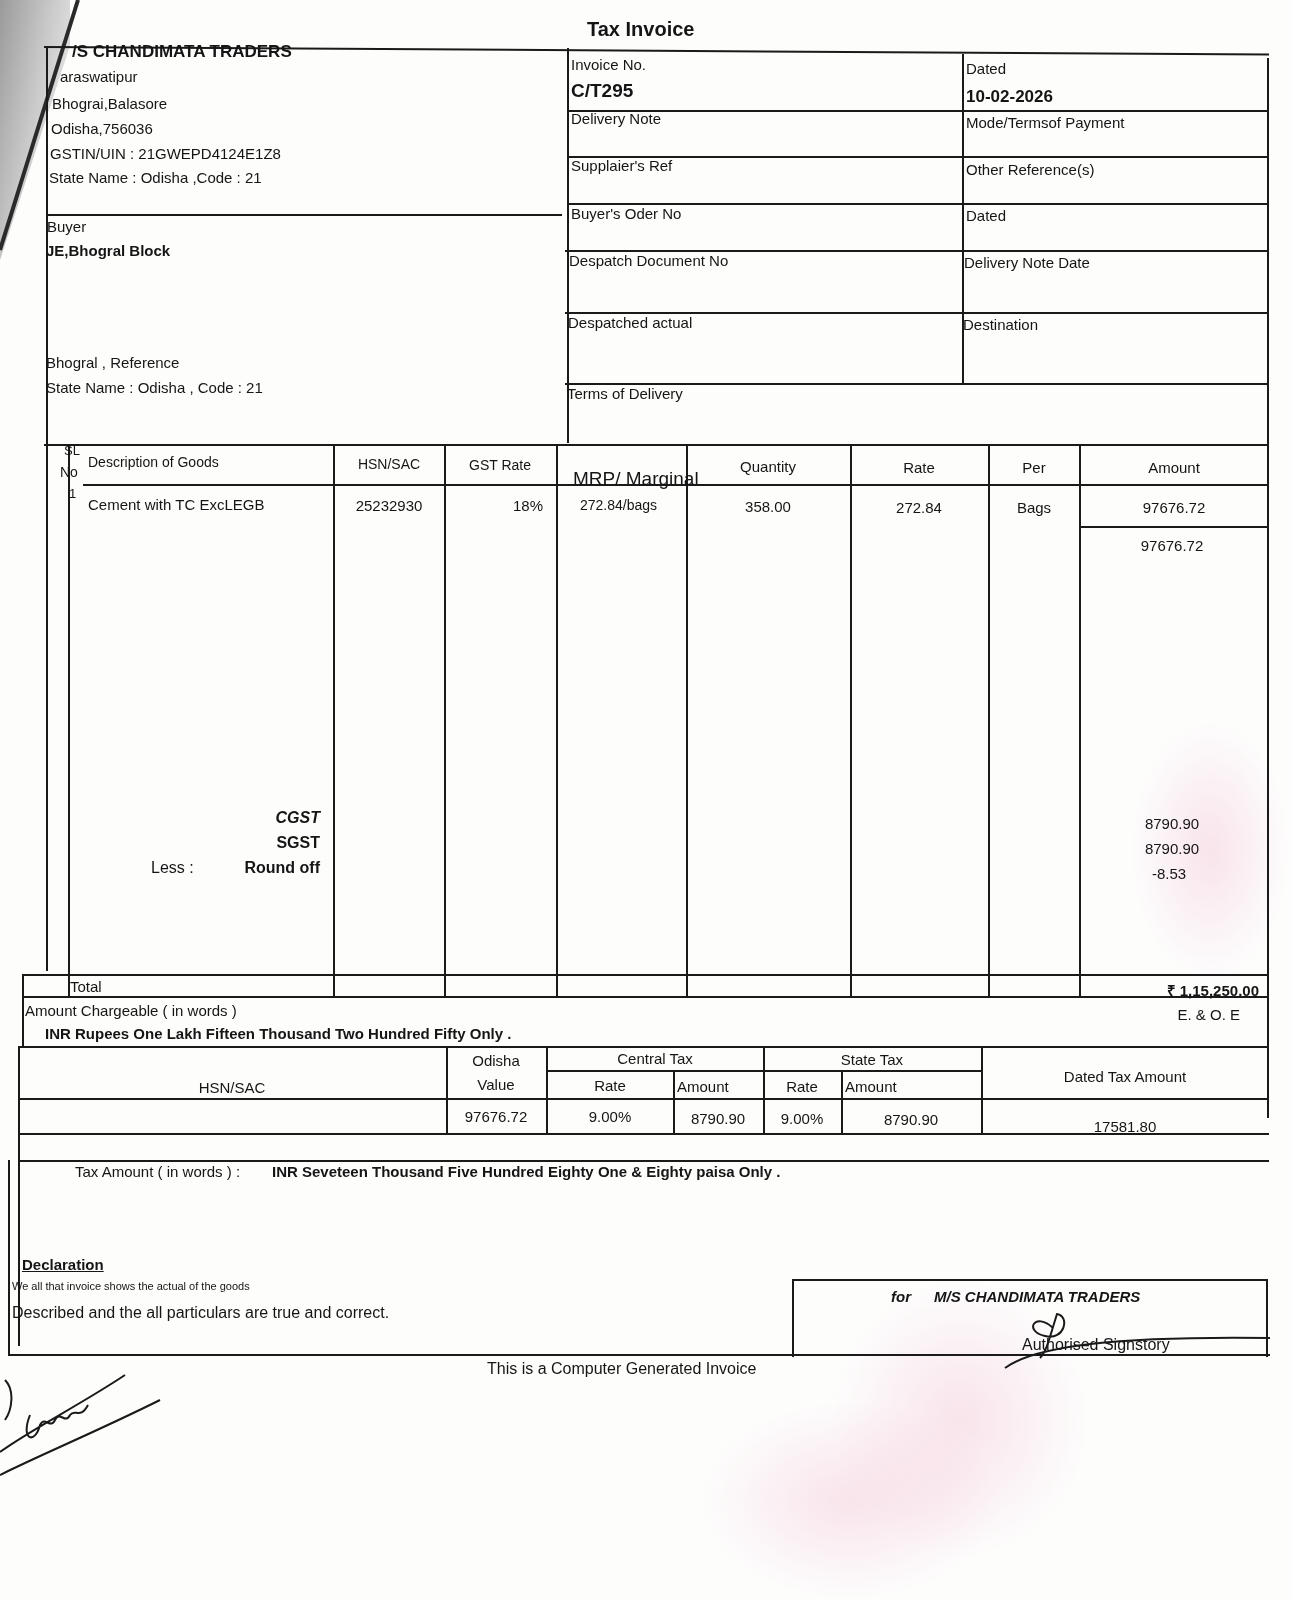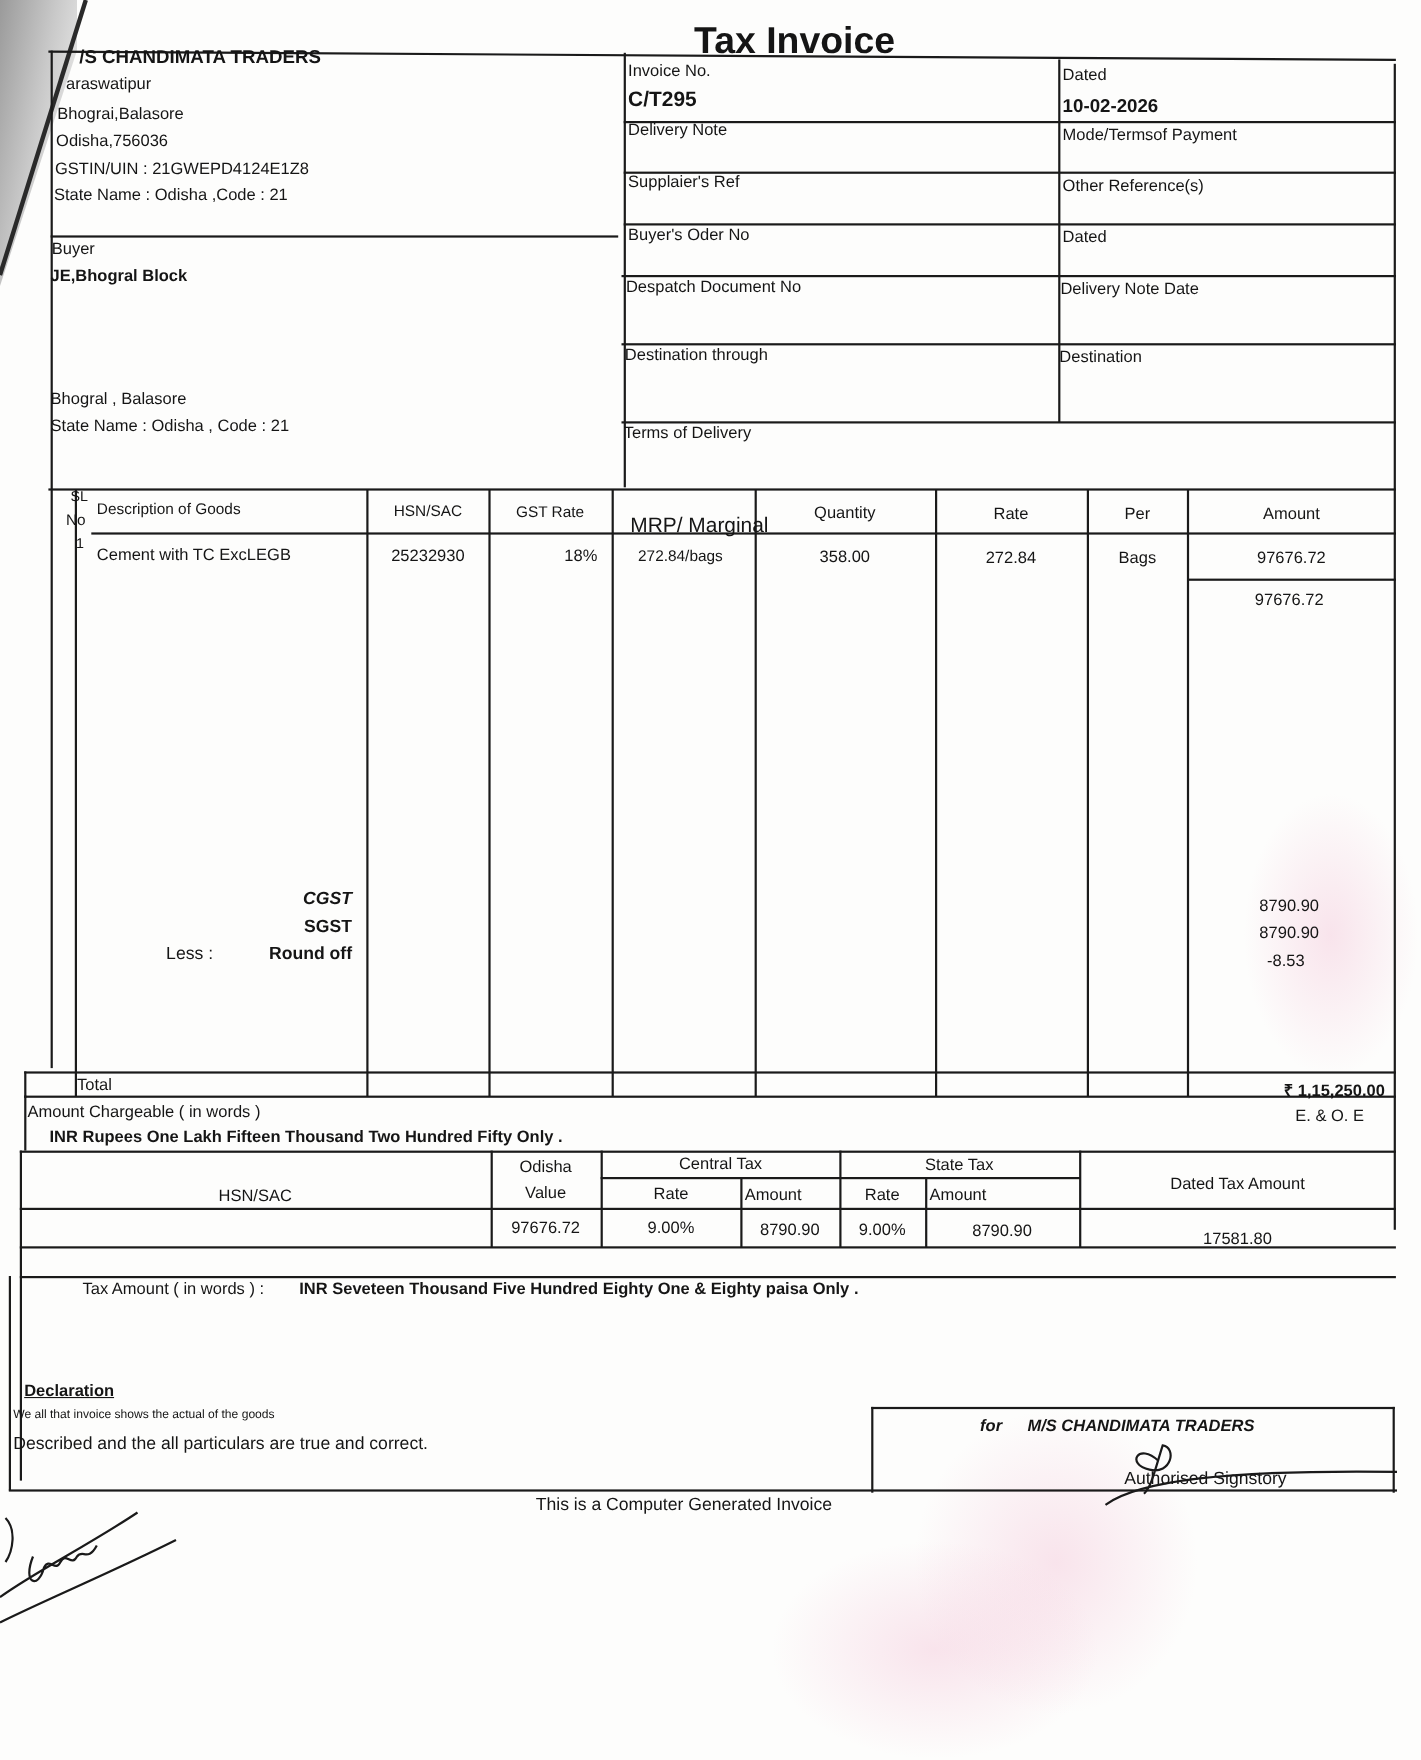--- a/index.html
+++ b/index.html
@@ -22,21 +22,21 @@
     background: linear-gradient(100deg, #9a9a9a 0%, #c9c9c9 45%, rgba(255,255,255,0) 100%);
     clip-path: polygon(0 0, 85px 0, 0 260px);
   }
   .edge-line {
     position: absolute; left: 0; top: 0; width: 90px; height: 260px;
   }
   .pink {
     position: absolute; border-radius: 50%;
     background: radial-gradient(ellipse at center, rgba(240,180,205,0.35) 0%, rgba(240,180,205,0) 70%);
   }
-  .title { font-size: 34px; font-weight: bold; margin-left: 44px; }
+  .title { font-size: 20px; font-weight: bold; }
   .underline { text-decoration: underline; }
   .ital { font-style: italic; }
 </style>
 </head>
 <body>
 
 <div class="edge-shadow"></div>
 <svg class="edge-line" viewBox="0 0 90 260">
   <path d="M78 0 L0 250" stroke="#2a2a2a" stroke-width="4" fill="none"></path>
 </svg>
@@ -62,36 +62,36 @@
 
 <div class="t b" style="left:72px;top:42px;font-size:17px;">/S CHANDIMATA TRADERS</div>
 <div class="t" style="left:60px;top:68px;">araswatipur</div>
 <div class="t" style="left:52px;top:95px;">Bhograi,Balasore</div>
 <div class="t" style="left:51px;top:120px;">Odisha,756036</div>
 <div class="t" style="left:50px;top:145px;">GSTIN/UIN : 21GWEPD4124E1Z8</div>
 <div class="t" style="left:49px;top:169px;">State Name : Odisha ,Code : 21</div>
 
 <div class="t" style="left:47px;top:218px;">Buyer</div>
 <div class="t b" style="left:46px;top:242px;">JE,Bhogral Block</div>
-<div class="t" style="left:46px;top:354px;">Bhogral , Balasore</div>
+<div class="t" style="left:46px;top:354px;">Bhogral , Reference</div>
 <div class="t" style="left:46px;top:379px;">State Name :   Odisha , Code : 21</div>
 
 <div class="t" style="left:571px;top:56px;">Invoice No.</div>
 <div class="t b" style="left:571px;top:80px;font-size:19px;">C/T295</div>
 <div class="t" style="left:966px;top:60px;">Dated</div>
 <div class="t b" style="left:966px;top:87px;font-size:17px;">10-02-2026</div>
 <div class="t" style="left:571px;top:110px;">Delivery Note</div>
 <div class="t" style="left:966px;top:114px;">Mode/Termsof Payment</div>
 <div class="t" style="left:571px;top:157px;">Supplaier's Ref</div>
 <div class="t" style="left:966px;top:161px;">Other Reference(s)</div>
 <div class="t" style="left:571px;top:205px;">Buyer's Oder No</div>
 <div class="t" style="left:966px;top:207px;">Dated</div>
 <div class="t" style="left:569px;top:252px;">Despatch Document No</div>
 <div class="t" style="left:964px;top:254px;">Delivery Note Date</div>
-<div class="t" style="left:568px;top:314px;">Destination through</div>
+<div class="t" style="left:568px;top:314px;">Despatched actual</div>
 <div class="t" style="left:963px;top:316px;">Destination</div>
 <div class="t" style="left:567px;top:385px;">Terms of Delivery</div>
 
 <div class="hl" style="left:44px;top:444px;width:1225px;"></div>
 <div class="hl" style="left:83px;top:484px;width:1186px;"></div>
 <div class="hl" style="left:1080px;top:526px;width:189px;"></div>
 <div class="hl" style="left:22px;top:974px;width:1247px;"></div>
 <div class="hl" style="left:22px;top:996px;width:1247px;"></div>
 <div class="vl" style="left:22px;top:974px;height:24px;"></div>
 

